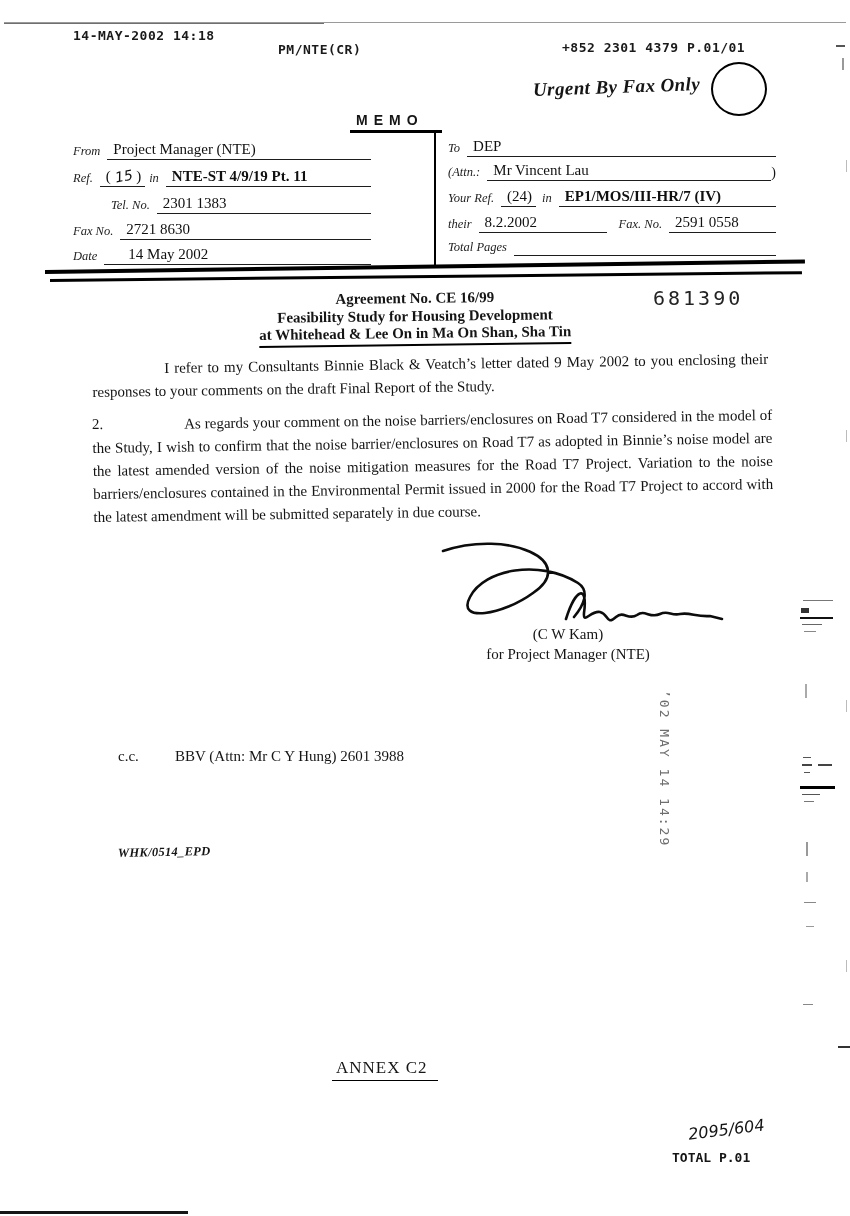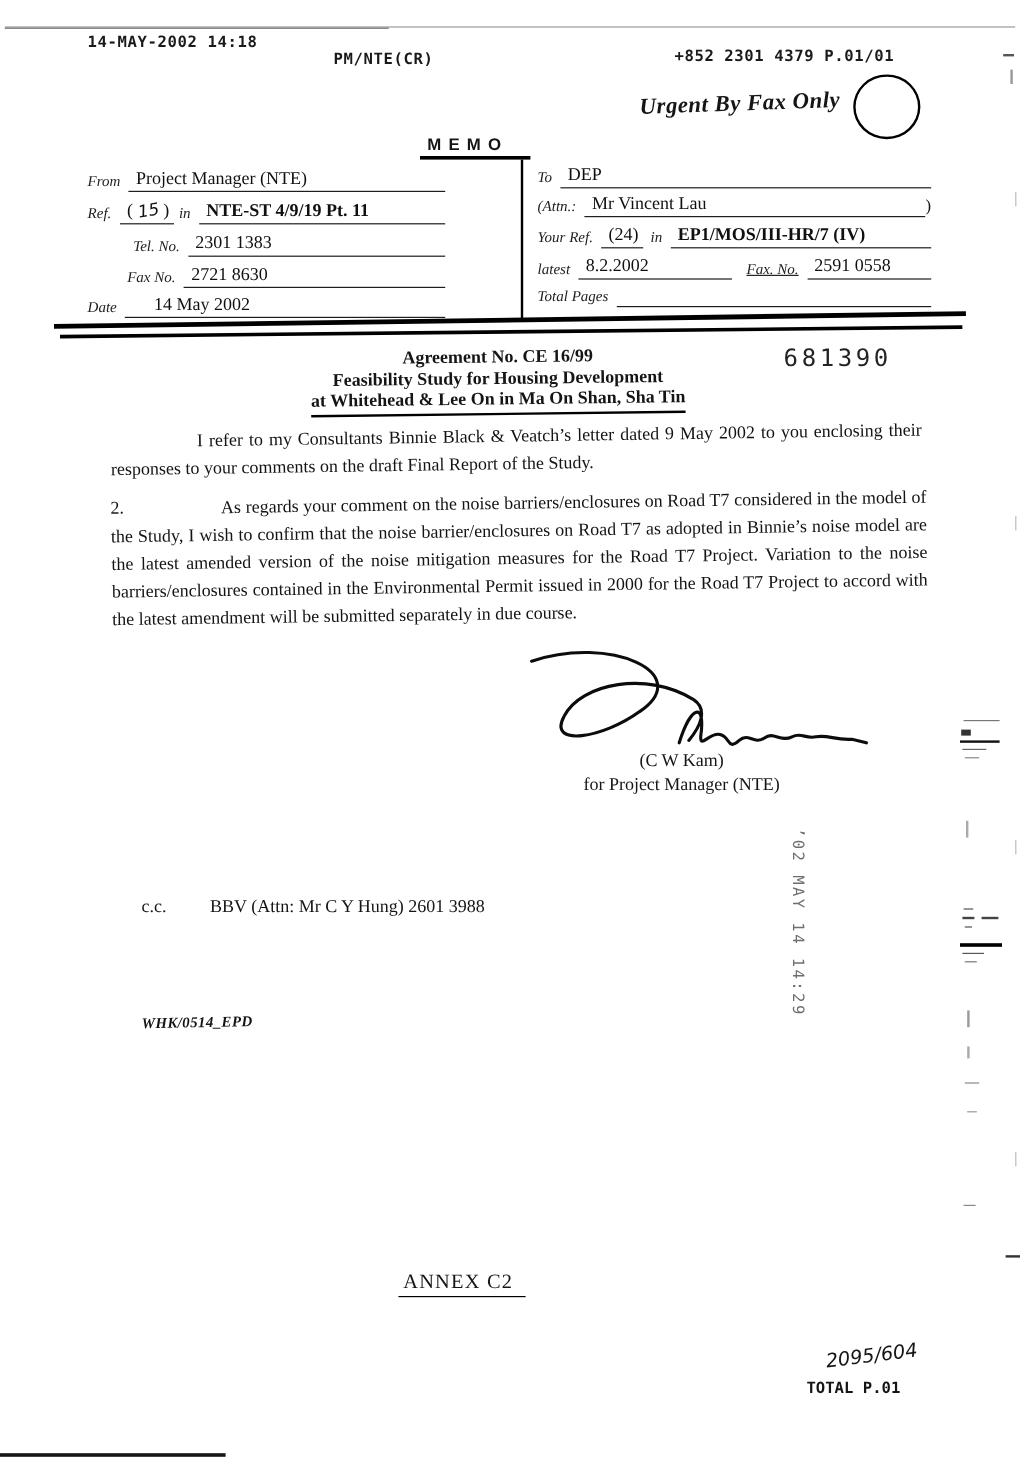--- a/index.html
+++ b/index.html
@@ -117,21 +117,21 @@
     <div class="frow" style="top:30px;">
       <span class="flabel">Ref.</span>
       <span class="fline"><span>(</span>&nbsp;<span class="hand">15</span>&nbsp;<span>)</span></span>
       <span class="flabel" style="padding-left:4px;">in</span>
       <span class="ffill fline" style="flex:1;font-weight:600;"><span>NTE-ST 4/9/19 Pt. 11</span></span>
     </div>
     <div class="frow" style="top:57px;margin-left:38px;">
       <span class="flabel">Tel. No.</span>
       <span class="ffill fline" style="flex:1;"><span>2301 1383</span></span>
     </div>
-    <div class="frow" style="top:83px;margin-left:33px;">
+    <div class="frow" style="top:83px;">
       <span class="flabel">Fax No.</span>
       <span class="ffill fline" style="flex:1;"><span>2721 8630</span></span>
     </div>
     <div class="frow" style="top:108px;">
       <span class="flabel">Date</span>
       <span class="ffill fline" style="flex:1;padding-left:24px;"><span>14 May 2002</span></span>
     </div>
   </div>
 
   <div class="fcol" style="left:448px;top:135px;width:328px;height:130px;">
@@ -144,23 +144,23 @@
       <span class="ffill fline" style="flex:1;"><span>Mr Vincent Lau</span></span>
       <span style="font-size:14px;">)</span>
     </div>
     <div class="frow" style="top:53px;">
       <span class="flabel">Your Ref.</span>
       <span class="fline">(24)</span>
       <span class="flabel" style="padding-left:6px;">in</span>
       <span class="ffill fline" style="flex:1;font-weight:600;"><span>EP1/MOS/III-HR/7 (IV)</span></span>
     </div>
     <div class="frow" style="top:79px;">
-      <span class="flabel">latest</span>
+      <span class="flabel">their</span>
       <span class="fline" style="width:118px;">8.2.2002</span>
-      <span class="flabel" style="padding-left:12px;text-decoration:underline;">Fax. No.</span>
+      <span class="flabel" style="padding-left:12px;">Fax. No.</span>
       <span class="ffill fline" style="flex:1;"><span>2591 0558</span></span>
     </div>
     <div class="frow" style="top:105px;">
       <span class="flabel">Total Pages</span>
       <span class="ffill"></span>
     </div>
   </div>
 
   <div class="abs thickrule" style="left:45px;top:270px;width:760px;height:4px;transform:rotate(-0.8deg);"></div>
   <div class="abs thickrule" style="left:50px;top:279px;width:752px;height:3px;transform:rotate(-0.6deg);"></div>

